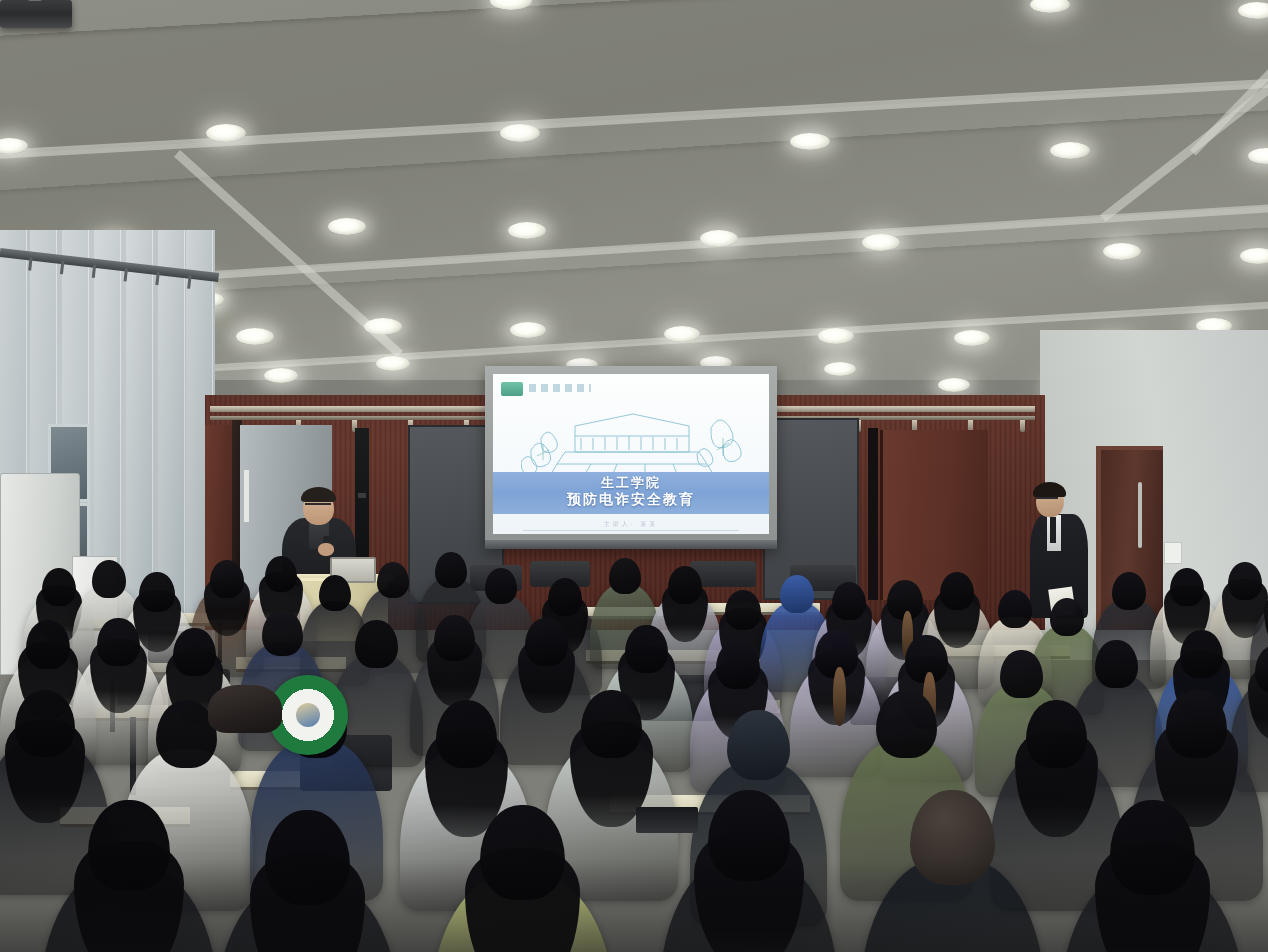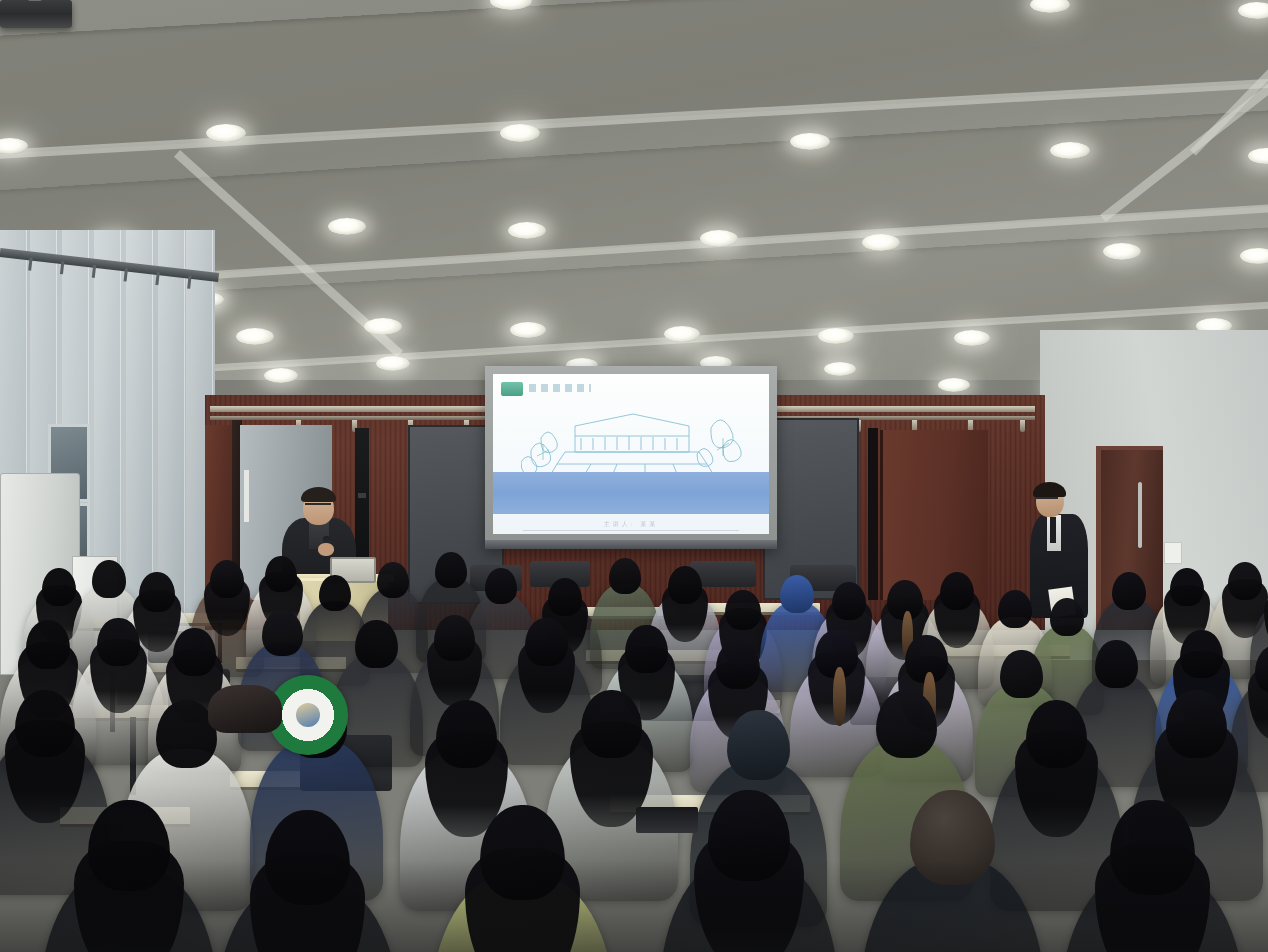--- a/index.html
+++ b/index.html
@@ -307,20 +307,22 @@
         <path d="M202 42 q8 -13 16 0 q6 11 -4 15 q-13 4 -12 -15z"></path>
         <path d="M176 50 q7 -11 14 0 q5 9 -3 12 q-11 3 -11 -12z"></path>
         <path d="M0 58 q7 -11 14 0 q5 9 -3 12 q-11 3 -11 -12z"></path>
       </g>
       <g stroke="#4aa39a" stroke-width="0.7" fill="none" opacity="0.75">
         <path d="M22 40 l0 16 M16 52 l12 -6 M202 34 l0 18 M196 46 l12 -7"></path>
       </g>
     </svg>
 
     <div id="slide-band" class="abs"></div>
+    <div id="slide-title-1" class="slide-title abs">生工学院</div>
+    <div id="slide-title-2" class="slide-title abs">预防电诈安全教育</div>
     <div id="slide-underline" class="abs"></div>
     <div id="slide-sub" class="abs">主讲人: 某某</div>
   </div>
 
   <div id="presenter-body" class="abs"></div>
   <div id="presenter-shirt" class="abs"></div>
   <div id="presenter-head" class="abs"></div>
   <div id="presenter-hair" class="abs"></div>
   <div id="presenter-glasses" class="abs"></div>
   <div id="presenter-mic" class="abs"></div>

